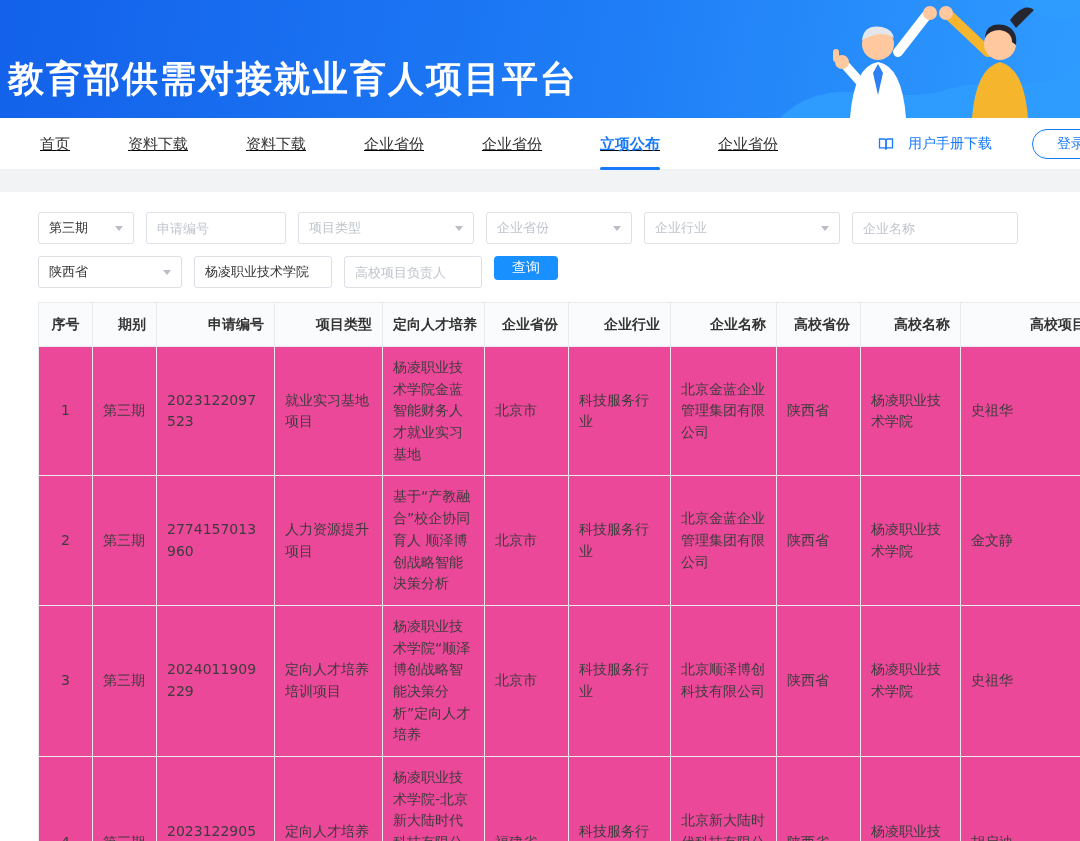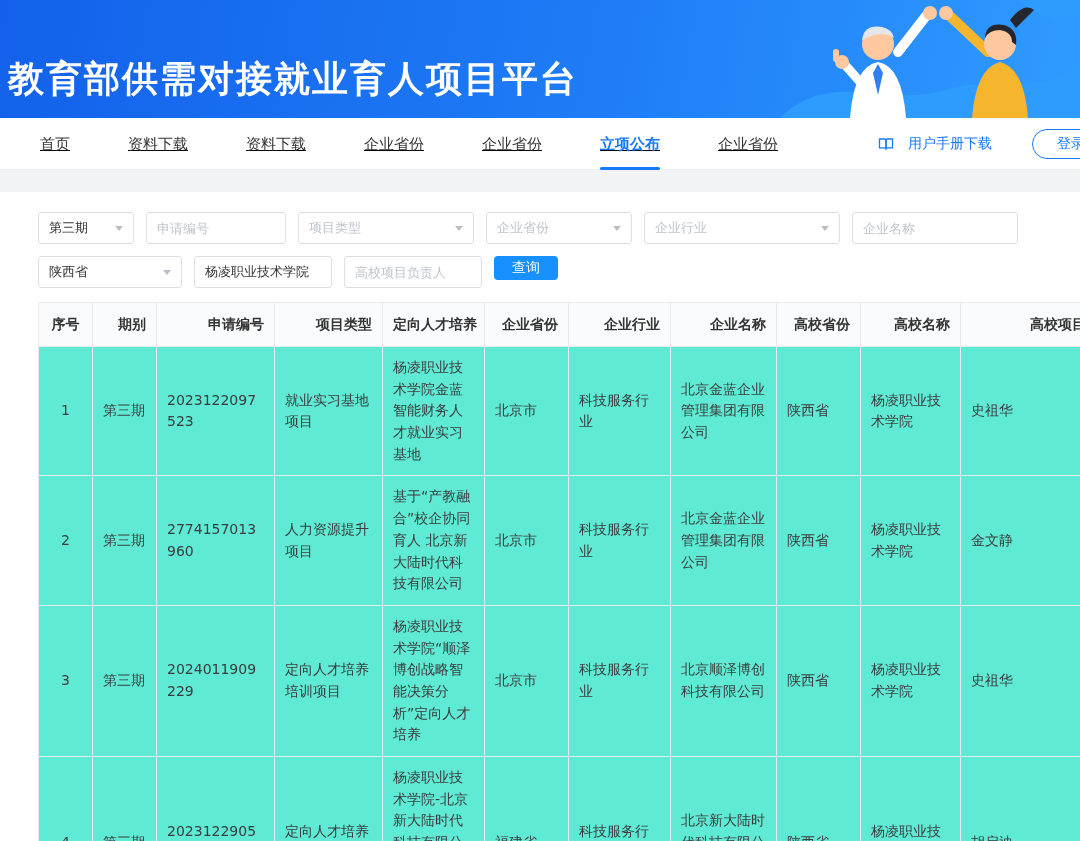--- a/index.html
+++ b/index.html
@@ -50,21 +50,21 @@
     border:none; border-radius:4px; font-size:14px; cursor:pointer;
     font-family:"DejaVu Sans","Liberation Sans",sans-serif; }
 
   
   .table-wrap { margin-top:14px; overflow:hidden; }
   table { border-collapse:collapse; table-layout:fixed; width:1100px; }
   th,td { border:1px solid #e8eaec; font-size:14px; padding:10px 10px;
     vertical-align:middle; word-break:break-all; line-height:1.55; }
   th { background:#fafbfc; color:#333; font-weight:600; text-align:right;
     height:44px; white-space:nowrap; }
-  td { color:#3c3c3c; text-align:left; background:#5eead4; }
+  td { color:#3c3c3c; text-align:left; background:#ec4899; }
   th.c-center, td.c-center { text-align:center;margin-left:32px; }
 </style>
 </head>
 <body>
 
 <div class="page">
 
   <div class="banner">
     <div class="banner-title">教育部供需对接就业育人项目平台</div>
     <svg class="banner-art" viewBox="0 0 330 118" width="330" height="118">
@@ -185,21 +185,21 @@
             <td>北京金蓝企业管理集团有限公司</td>
             <td>陕西省</td>
             <td>杨凌职业技术学院</td>
             <td>史祖华</td>
           </tr>
           <tr>
             <td class="c-center">2</td>
             <td>第三期</td>
             <td>2774157013960</td>
             <td>人力资源提升项目</td>
-            <td>基于“产教融合”校企协同育人 北京新大陆时代科技有限公司</td>
+            <td>基于“产教融合”校企协同育人 顺泽博创战略智能决策分析</td>
             <td>北京市</td>
             <td>科技服务行业</td>
             <td>北京金蓝企业管理集团有限公司</td>
             <td>陕西省</td>
             <td>杨凌职业技术学院</td>
             <td>金文静</td>
           </tr>
           <tr>
             <td class="c-center">3</td>
             <td>第三期</td>

